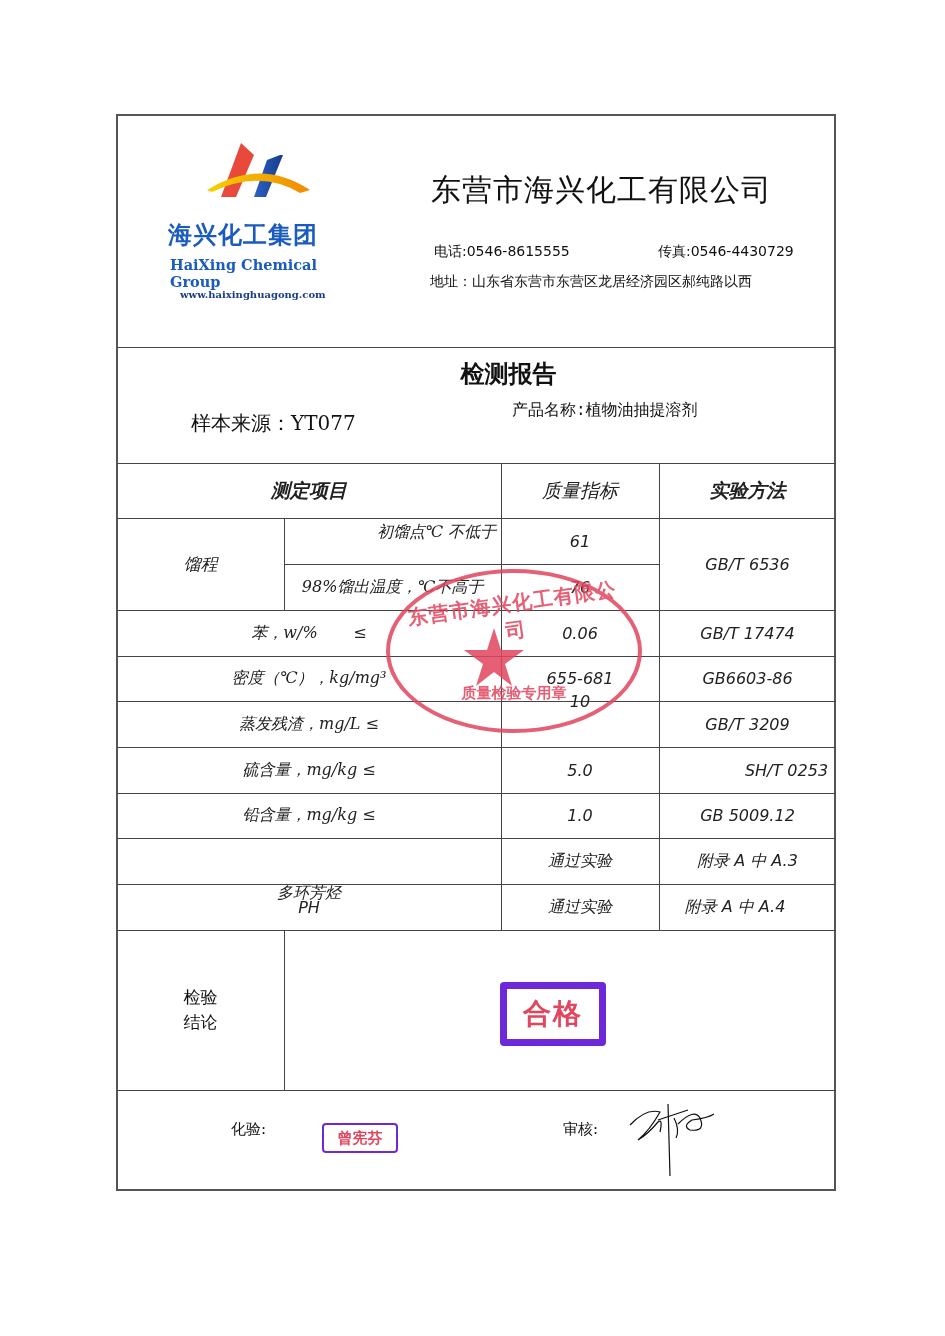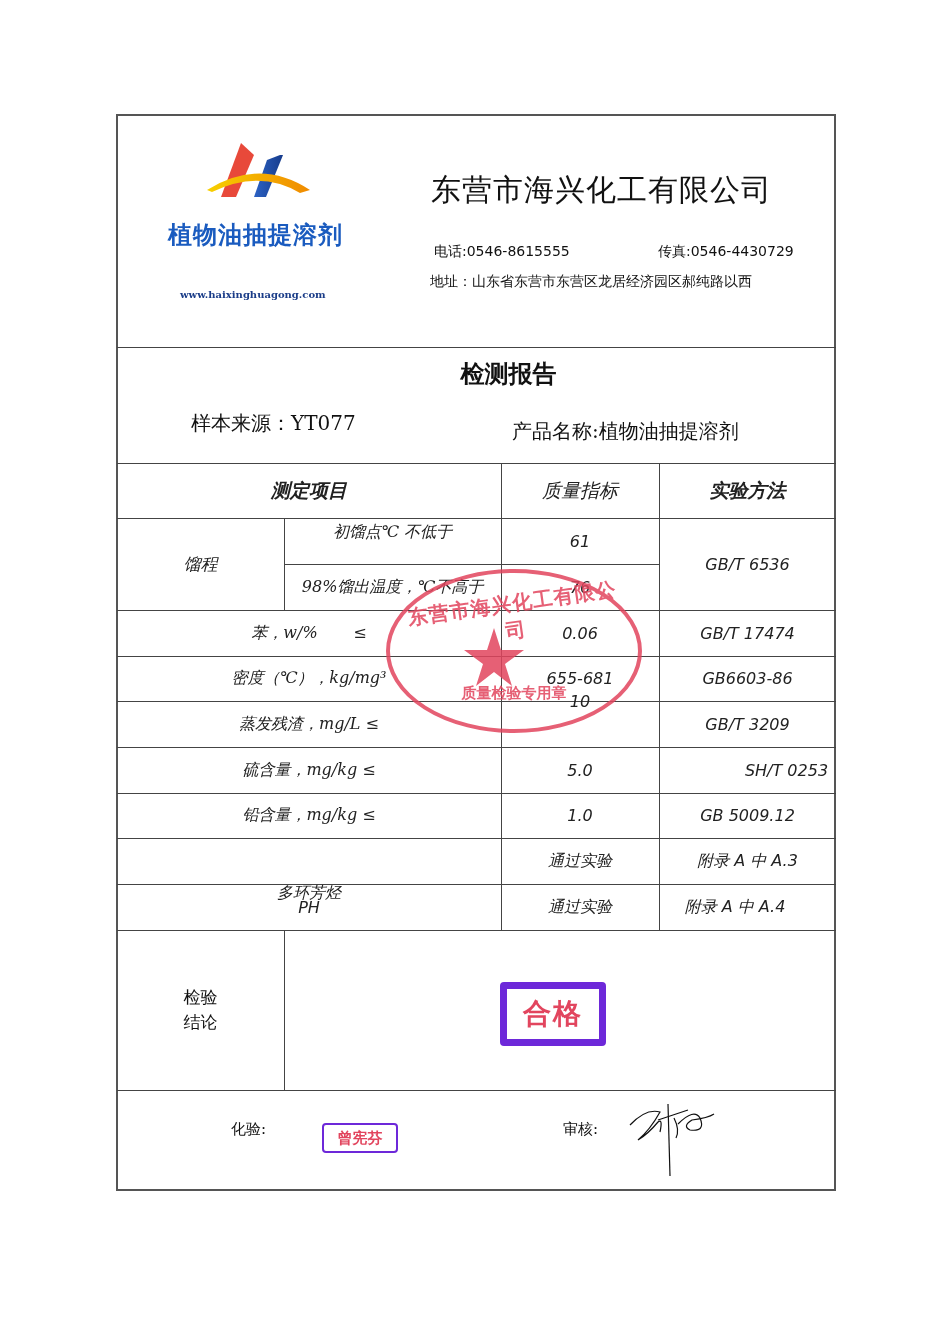--- a/index.html
+++ b/index.html
@@ -33,34 +33,35 @@
       </linearGradient>
       <linearGradient id="garc" x1="0" y1="0" x2="1" y2="0">
         <stop offset="0" stop-color="#f7d000"></stop>
           <stop offset="1" stop-color="#f08a00"></stop>
       </linearGradient>
     </defs>
     <polygon points="91,8 104,20 86,62 71,62" fill="#e8493a"></polygon>
     <polygon points="130,20 133,20 116,62 104,62 117,25" fill="url(#gblue)"></polygon>
     <path d="M57,55 Q110,22 160,55 L150,58 Q110,34 62,57 Z" fill="url(#garc)"></path>
   </svg>
-  <div style="position:absolute;left:18px;top:84px;font-size:24px;font-weight:bold;color:#1a5bbf;letter-spacing:1px;">植物油抽提溶剂</div>
+  <div style="position:absolute;left:18px;top:84px;font-size:24px;font-weight:bold;color:#1a5bbf;letter-spacing:1px;">海兴化工集团</div>
+  <div class="serif" style="position:absolute;left:20px;top:121px;font-size:14.5px;font-weight:bold;color:#1a5bbf;">HaiXing Chemical Group</div>
   <div class="serif" style="position:absolute;left:30px;top:154px;font-size:10px;font-weight:bold;color:#1a3c88;">www.haixinghuagong.com</div>
 </div>
 
 <div class="abs" style="left:431px;top:170px;font-size:30px;color:#111;letter-spacing:1px;">东营市海兴化工有限公司</div>
 <div class="abs" style="left:434px;top:243px;font-size:14px;">电话:0546-8615555</div>
 <div class="abs" style="left:658px;top:243px;font-size:14px;">传真:0546-4430729</div>
 <div class="abs serif" style="left:430px;top:273px;font-size:14px;">地址：山东省东营市东营区龙居经济园区郝纯路以西</div>
 
 <div class="hline" style="left:117px;top:347px;width:719px;"></div>
 
 <div class="abs c" style="left:117px;width:719px;top:358px;font-size:24px;font-weight:bold;padding-left:32px;">检测报告</div>
 <div class="abs serif" style="left:191px;top:410px;font-size:20px;">样本来源：YT077</div>
-<div class="abs serif" style="left:512px;top:418px;font-size:20px;">产品名称:植物油抽提溶剂</div>
+<div class="abs serif" style="left:512px;top:400px;font-size:16px;font-family:Liberation Mono, monospace;">产品名称:植物油抽提溶剂</div>
 
 <div class="hline" style="left:117px;top:463px;width:719px;"></div>
 
 <div class="hline" style="left:117px;top:518px;width:719px;"></div>
 <div class="hline" style="left:284px;top:564px;width:376px;"></div>
 <div class="hline" style="left:117px;top:610px;width:719px;"></div>
 <div class="hline" style="left:117px;top:656px;width:719px;"></div>
 <div class="hline" style="left:117px;top:701px;width:719px;"></div>
 <div class="hline" style="left:117px;top:747px;width:719px;"></div>
 <div class="hline" style="left:117px;top:793px;width:719px;"></div>
@@ -72,21 +73,21 @@
 <div class="vline" style="left:501px;top:463px;height:467px;"></div>
 <div class="vline" style="left:659px;top:463px;height:467px;"></div>
 <div class="vline" style="left:284px;top:518px;height:92px;"></div>
 <div class="vline" style="left:284px;top:930px;height:160px;"></div>
 
 <div class="cell" style="left:117px;top:463px;width:384px;height:55px;font-size:19px;font-weight:bold;">测定项目</div>
 <div class="cell cellS" style="left:501px;top:463px;width:158px;height:55px;font-size:19px;">质量指标</div>
 <div class="cell" style="left:659px;top:463px;width:177px;height:55px;font-size:19px;font-weight:bold;">实验方法</div>
 
 <div class="cell cellS" style="left:117px;top:518px;width:167px;height:92px;font-size:17px;">馏程</div>
-<div class="cell cellS" style="left:284px;top:518px;width:217px;height:28px;font-size:16px;">初馏点℃  不低于</div>
+<div class="cell cellS" style="left:284px;top:518px;width:217px;height:28px;font-size:16px;padding-left:44px;">初馏点℃  不低于</div>
 <div class="cell" style="left:501px;top:518px;width:158px;height:46px;">61</div>
 <div class="cell cellS" style="left:284px;top:564px;width:217px;height:46px;font-size:16px;">98%馏出温度，℃不高于</div>
 <div class="cell" style="left:501px;top:564px;width:158px;height:46px;">76</div>
 <div class="cell" style="left:659px;top:518px;width:177px;height:92px;">GB/T 6536</div>
 
 <div class="cell cellS" style="left:117px;top:610px;width:384px;height:46px;white-space:pre;">苯，w/%       ≤</div>
 <div class="cell" style="left:501px;top:610px;width:158px;height:46px;">0.06</div>
 <div class="cell" style="left:659px;top:610px;width:177px;height:46px;">GB/T 17474</div>
 
 <div class="cell cellS" style="left:117px;top:656px;width:384px;height:45px;">密度（℃），kg/mg³</div>

